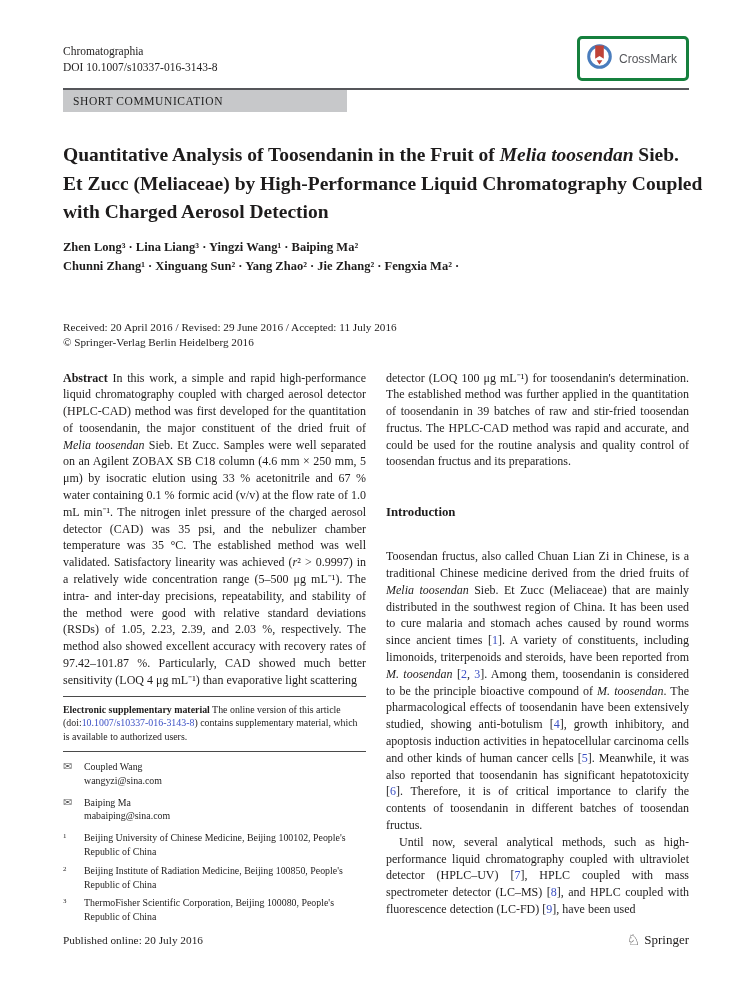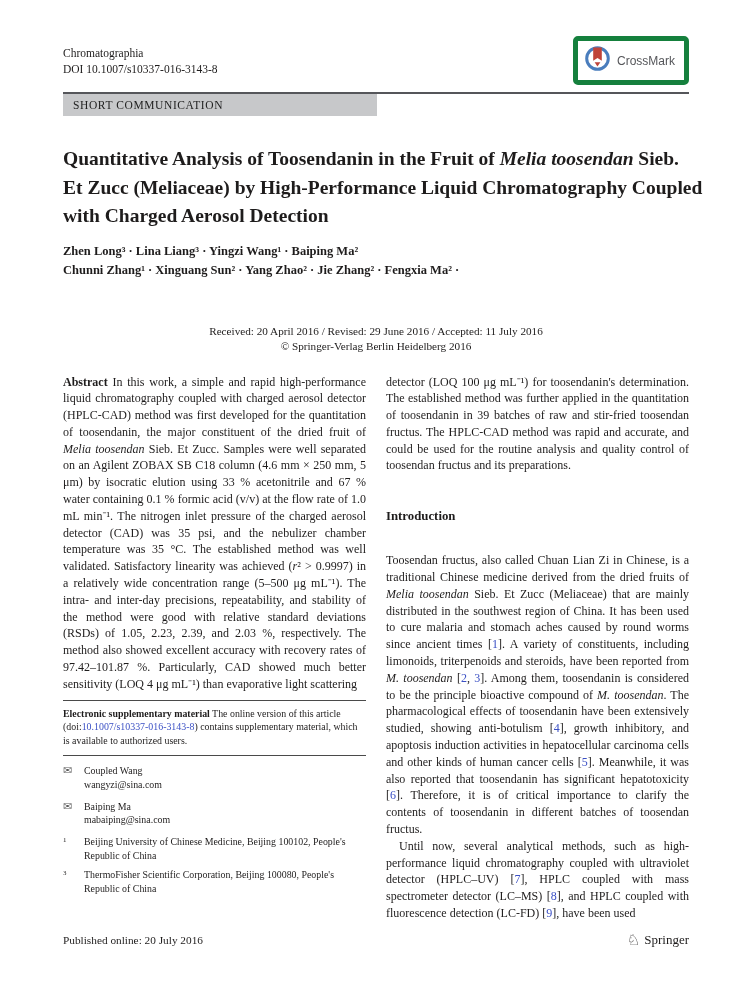--- a/index.html
+++ b/index.html
@@ -12,35 +12,35 @@
     font-family:"Liberation Serif", serif;
     color:#1e1c1c;
     padding:36px 63px 0 63px;
     overflow:hidden;
   }
   
   .hdr { display:flex; justify-content:space-between; align-items:center; }
   .hdr-left { font-size:11.5px; line-height:16px; }
   .crossmark-badge {
     display:flex; align-items:center; gap:6px;
-    border:5px solid #15803d; border-radius:5px;
+    border:3px solid #15803d; border-radius:5px;
     padding:4px 9px 4px 6px; background:#fff;
     cursor:pointer;
   }
   .crossmark-label { font-family:"Liberation Sans", sans-serif; font-size:12px; color:#55565a; }
   .top-rule { border-top:2.5px solid #55565a; margin-top:7px; }
   .section-banner {
-    width:314px; height:22px; background:#c7c8ca;
+    width:284px; height:22px; background:#c7c8ca;
     display:flex; align-items:center; padding-left:10px;
     font-size:11.5px; letter-spacing:0.6px; color:#222;
   }
   
   .title { margin-top:29px; font-size:19.5px; font-weight:bold; line-height:28.5px; width:640px; }
   .authors { margin-top:11px; font-size:12.5px; font-weight:bold; line-height:19px; }
-  .dates { margin-top:44px; font-size:11.2px; line-height:15.5px;text-align:center; }
+  .dates { margin-top:44px; font-size:11.2px; line-height:15.5px; }
   
   .cols { display:flex; gap:20px; margin-top:19px; }
   .col { width:303px; }
   .body-par { font-size:12px; line-height:16.8px; text-align:justify; }
   .par-indent { text-indent:13px; }
   .kw { margin-top:17px; }
   .section-heading { margin-top:35px; font-size:12.8px; font-weight:bold; }
   .intro-par { margin-top:28px; }
   
   .run-i { font-style:italic; }
@@ -132,20 +132,24 @@
             </span>
           </div>
         </div>
 
         <div class="affils">
           <div class="affil">
             <span class="affil-marker">1</span>
             <span>Beijing University of Chinese Medicine, Beijing 100102, People's Republic of China</span>
           </div>
           <div class="affil">
+            <span class="affil-marker">2</span>
+            <span>Beijing Institute of Radiation Medicine, Beijing 100850, People's Republic of China</span>
+          </div>
+          <div class="affil">
             <span class="affil-marker">3</span>
             <span>ThermoFisher Scientific Corporation, Beijing 100080, People's Republic of China</span>
           </div>
         </div>
       </div>
     </div>
 
     <div class="col">
       <p class="body-par"><span>detector (LOQ 100 μg mL⁻¹) for toosendanin's determination. The established method was further applied in the quantitation of toosendanin in 39 batches of raw and stir-fried toosendan fructus. The HPLC-CAD method was rapid and accurate, and could be used for the routine analysis and quality control of toosendan fructus and its preparations.</span></p>
       <h2 class="section-heading">Introduction</h2>

